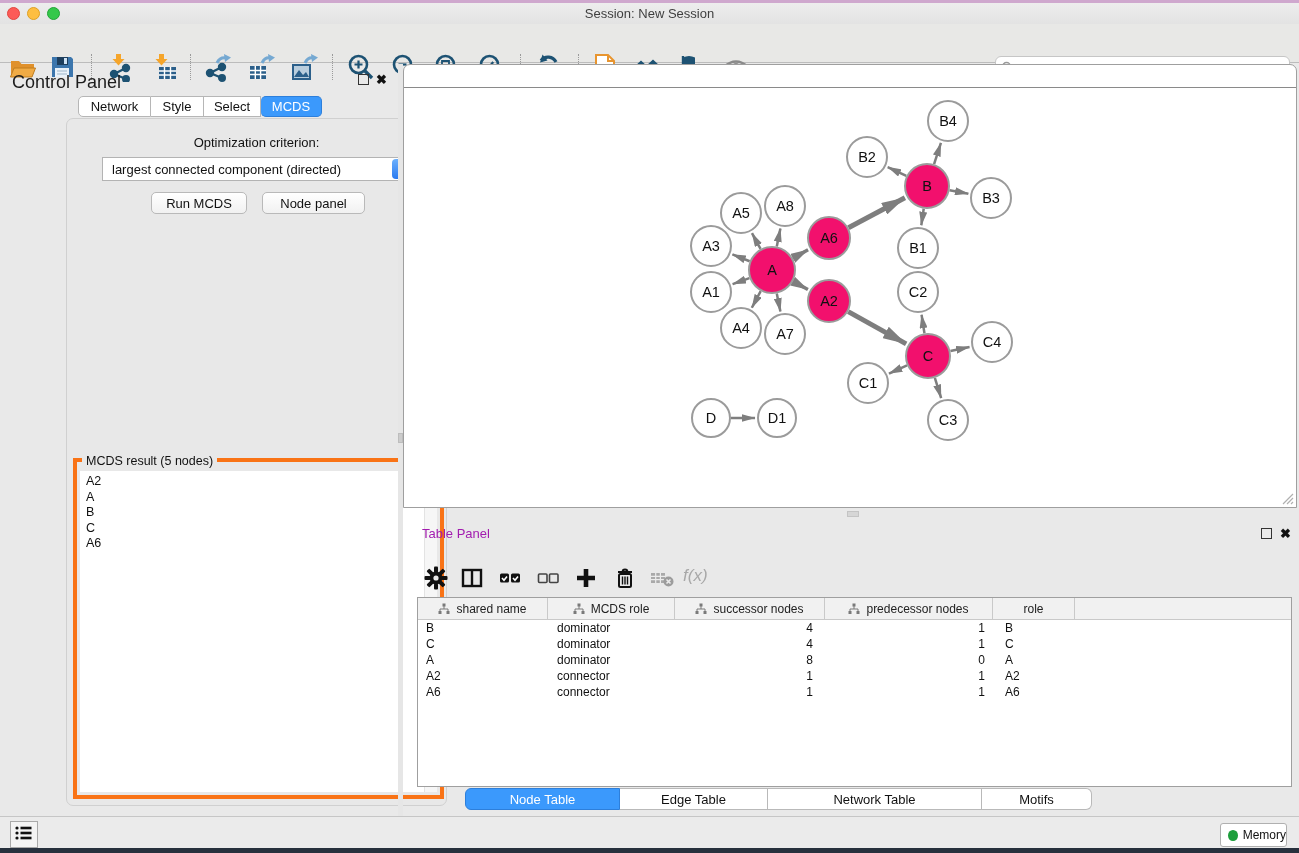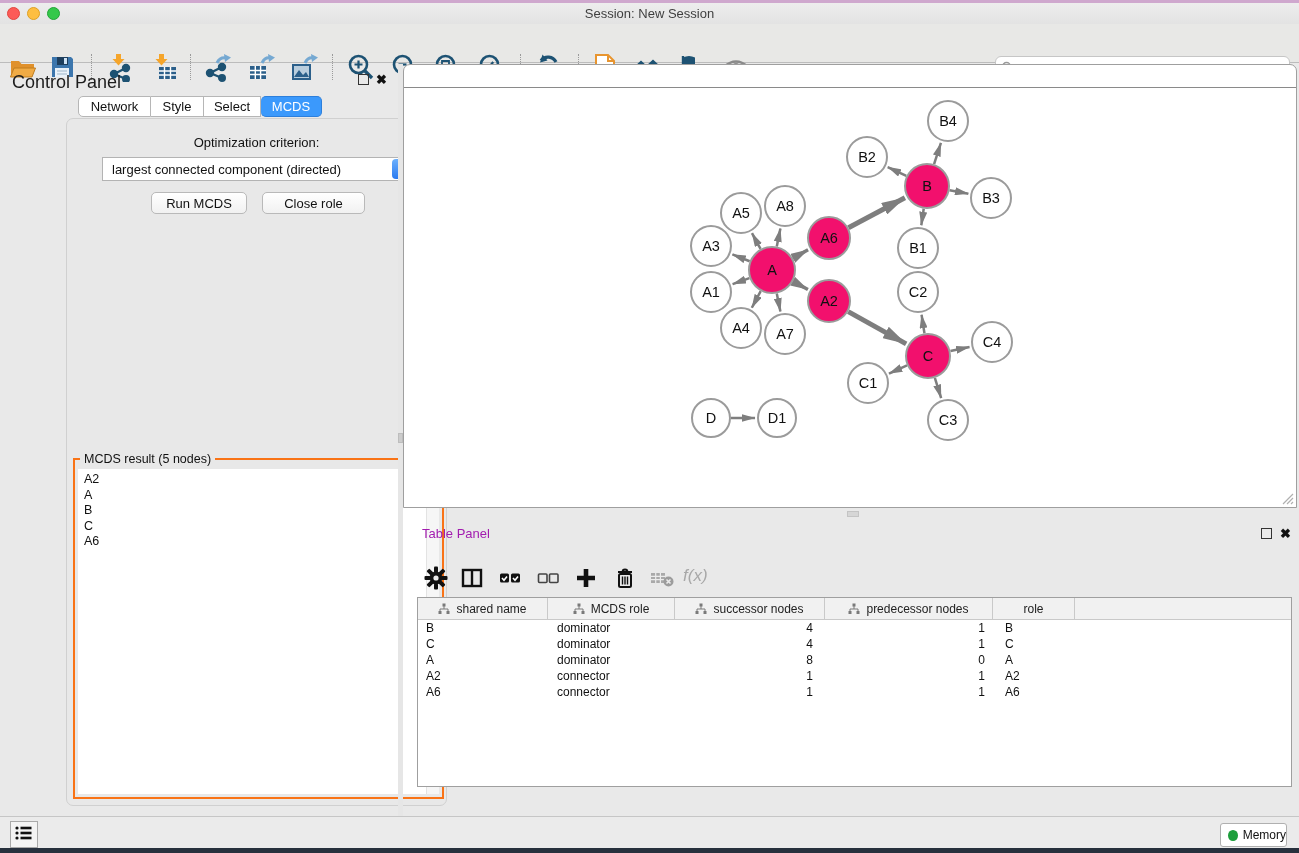--- a/index.html
+++ b/index.html
@@ -55,21 +55,21 @@
   .stepper { position:absolute; right:1px; top:1px; width:21px; height:20px; border-radius:4px;
              background:linear-gradient(#6cb0fc,#2a7af0); }
   .stepper i { position:absolute; left:5.5px; width:0; height:0; border-left:5px solid transparent; border-right:5px solid transparent; }
   .stepper i.up { top:3px; border-bottom:5px solid #fff; }
   .stepper i.dn { bottom:3px; border-top:5px solid #fff; }
   .pbtn { position:absolute; top:73px; height:22px; font-size:13px; color:#111; font-family:inherit;
           background:linear-gradient(#ffffff,#f1f1f1); border:1px solid #b9b9b9; border-radius:5px; cursor:pointer; }
   .pbtn.run { left:84px; width:96px; }
   .pbtn.closep { left:195px; width:103px; }
   .groupbox { position:absolute; left:6px; top:339px; width:371px; height:341px;
-              border:2px solid #f97316; background:#e8e8e8; }
+              border:4px solid #f97316; background:#e8e8e8; }
   .gb-title { position:absolute; left:5px; top:-8px; padding:0 4px; background:#e8e8e8;
               font-size:12.5px; color:#111; }
   .gb-list { position:absolute; left:3px; top:9px; right:16px; bottom:3px; background:#fff;
              font-size:12.5px; color:#111; padding:3px 0 0 6px; line-height:15.5px; }
   .gb-scroll { position:absolute; top:9px; right:3px; bottom:3px; width:13px; background:#f6f6f6;
                border-left:1px solid #e3e3e3; }
   .ritem { cursor:default; }
 
   
   .vsplit { position:absolute; left:398px; top:64px; width:5px; height:752px; background:#e6e6e6; cursor:col-resize; }
@@ -314,21 +314,21 @@
     <div class="cp-body">
       <div class="opt-label">Optimization criterion:</div>
       <div class="select">
         <span class="sel-text">largest connected component (directed)</span>
         <span class="stepper">
             <i class="up"></i>
             <i class="dn"></i>
           </span>
       </div>
       <button class="pbtn run">Run MCDS</button>
-      <button class="pbtn closep">Close role</button>
+      <button class="pbtn closep">Node panel</button>
       <div class="groupbox">
         <span class="gb-title">MCDS result (5 nodes)</span>
         <div class="gb-list">
             <div class="ritem">A2</div>
             <div class="ritem">A</div>
             <div class="ritem">B</div>
             <div class="ritem">C</div>
             <div class="ritem">A6</div>
           </div>
         <div class="gb-scroll"></div>
@@ -615,20 +615,26 @@
           <div class="trow">
             <div class="tcell c0">A6</div>
             <div class="tcell c1">connector</div>
             <div class="tcell c2">1</div>
             <div class="tcell c3">1</div>
             <div class="tcell c4">A6</div>
           </div>
         </div>
     </div>
 
+    <div class="ttabs">
+        <div class="ttab active">Node Table</div>
+        <div class="ttab">Edge Table</div>
+        <div class="ttab">Network Table</div>
+        <div class="ttab">Motifs</div>
+      </div>
   </div>
 
   <div class="statusbar">
     <button class="list-btn">
       <svg width="22" height="20" viewBox="0 0 22 20">
         <g fill="#111">
           <circle cx="4" cy="5" r="1.6"></circle>
             <rect x="7.5" y="3.7" width="11" height="2.6"></rect>
           <circle cx="4" cy="10" r="1.6"></circle>
             <rect x="7.5" y="8.7" width="11" height="2.6"></rect>

